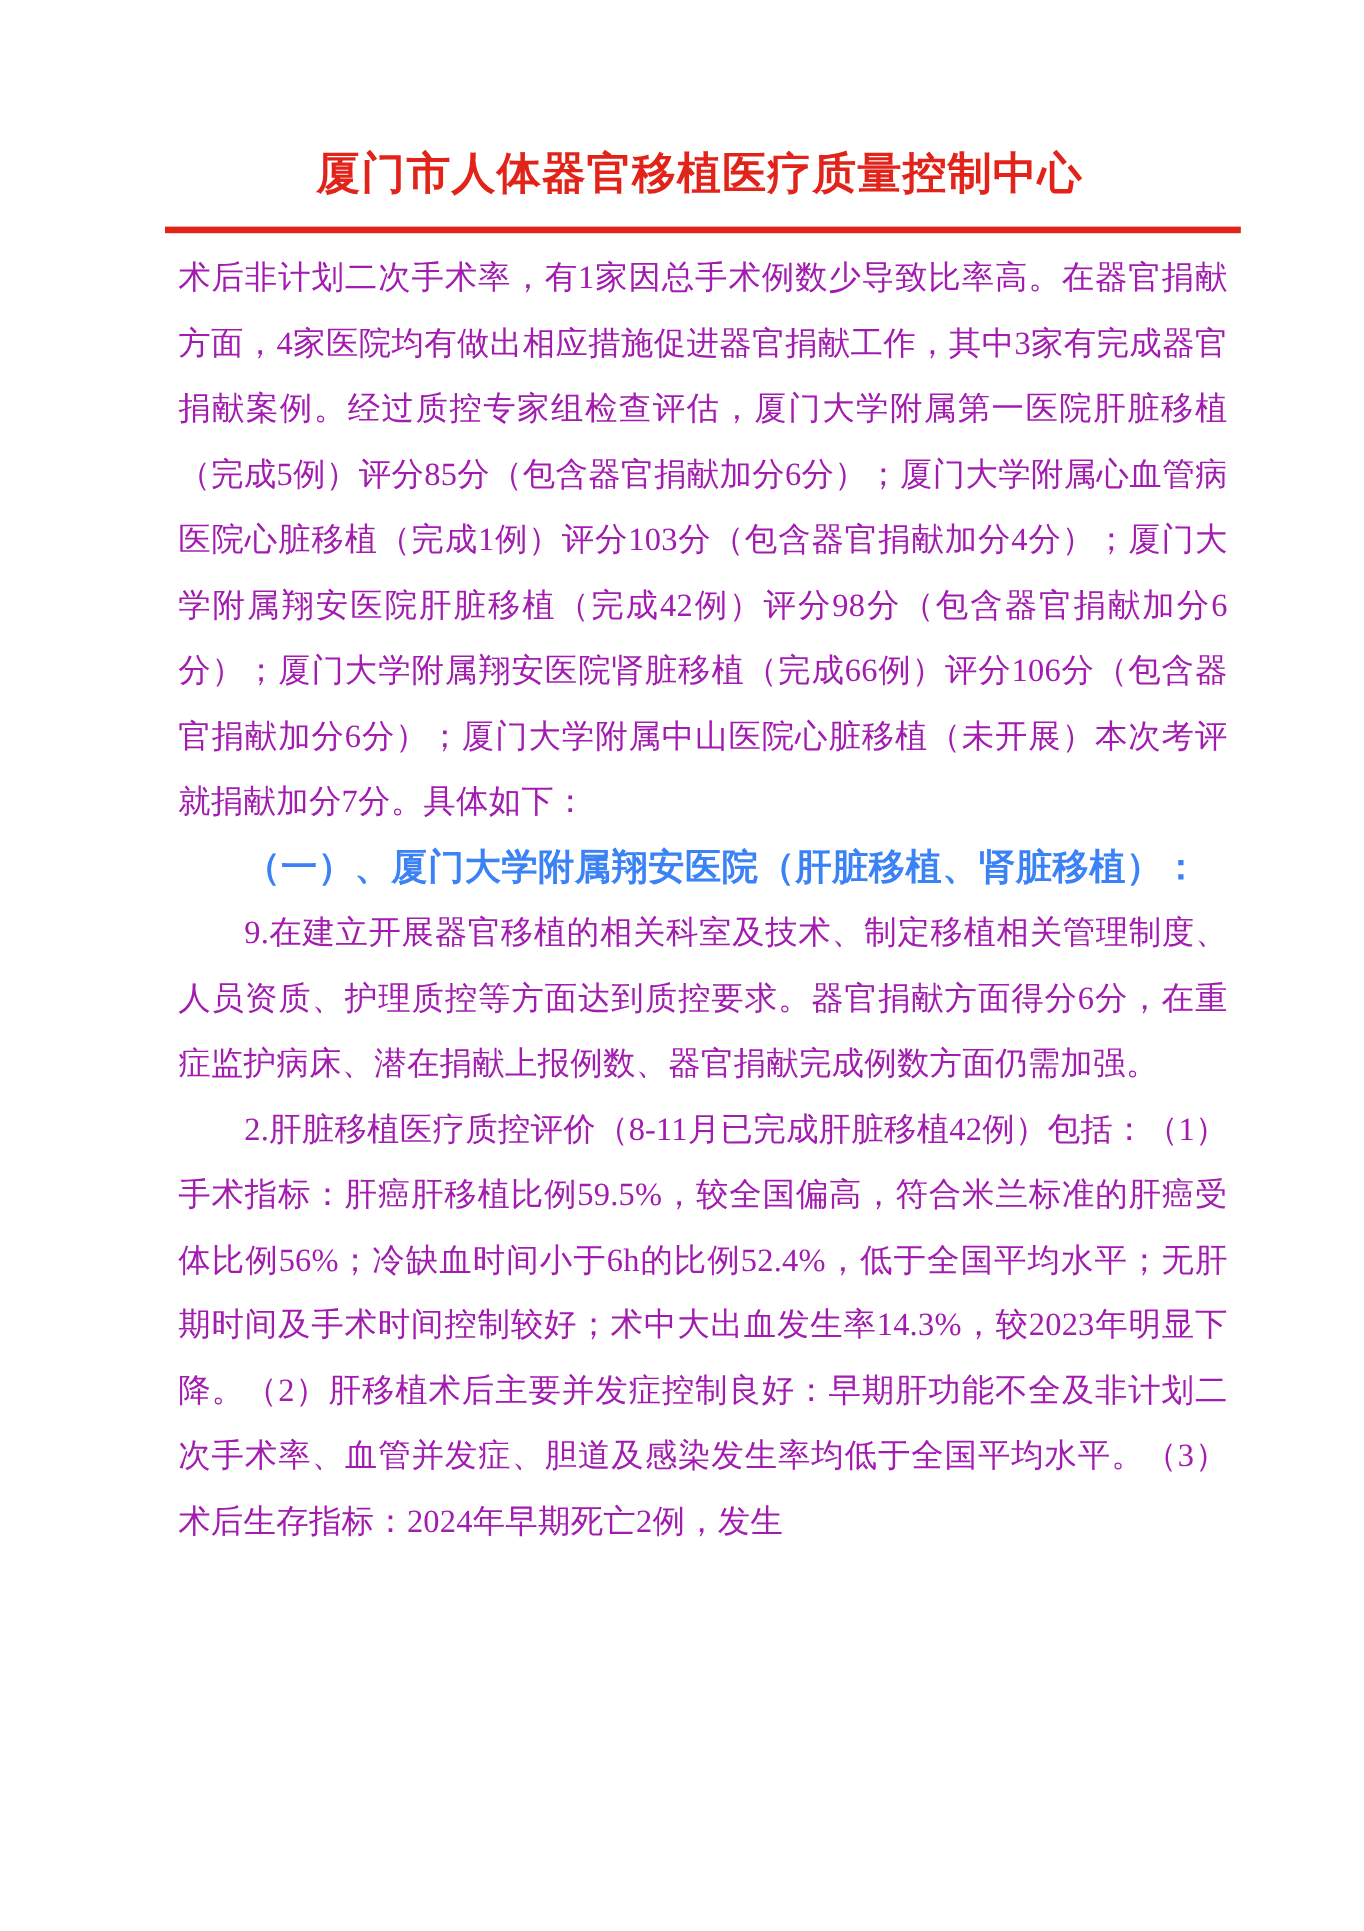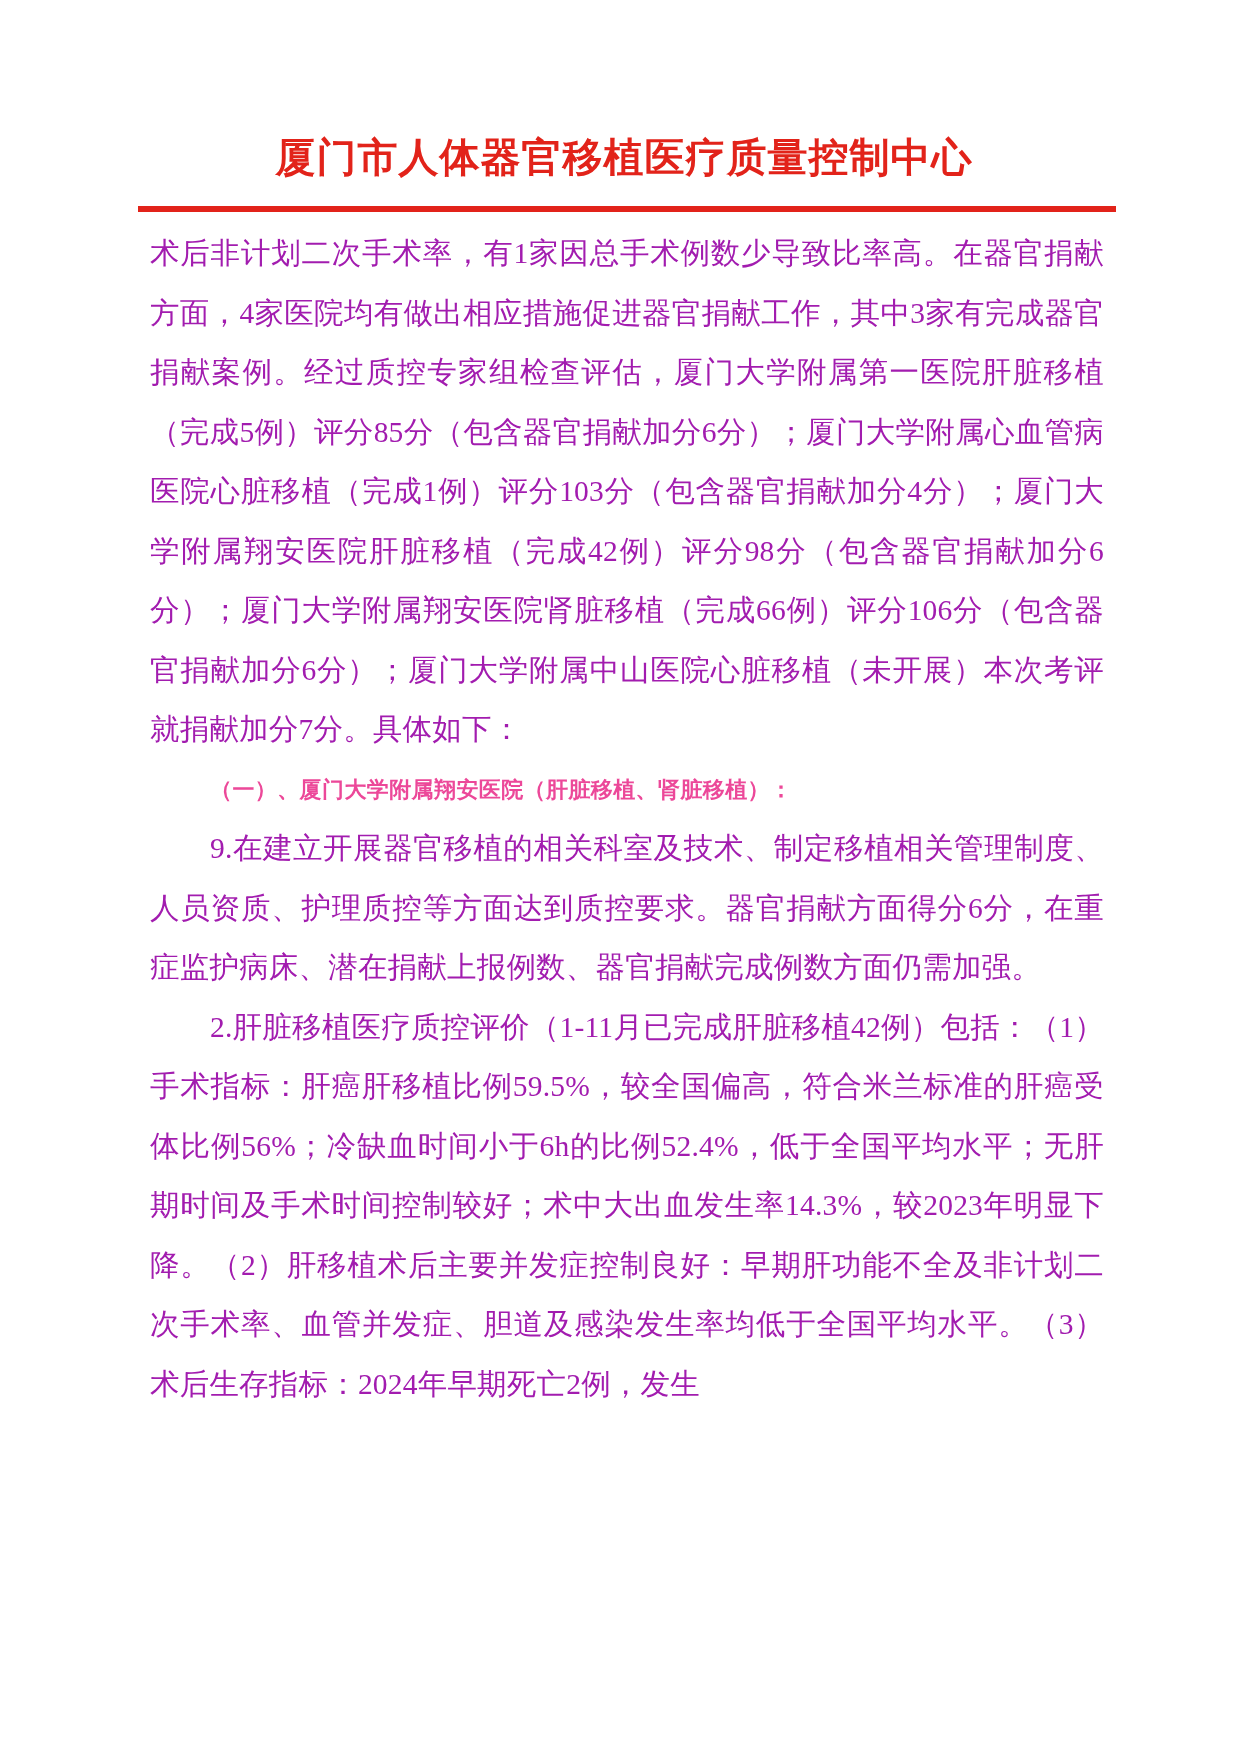--- a/index.html
+++ b/index.html
@@ -10,21 +10,21 @@
   body {
     width: 1240px;
     height: 1755px;
     position: relative;
     overflow: hidden;
     font-family: "Liberation Serif", "DejaVu Serif", serif;
   }
 
   .page {
     position: absolute;
-    left: 4px;
+    left: 16px;
     top: 0;
     width: 1000px;
     height: 1755px;
     background: #ffffff;
   }
 
   
   .letterhead {
     position: absolute;
     left: 0;
@@ -69,24 +69,24 @@
     margin: 0;
     letter-spacing: 0.2px;
   }
 
   .para-indent {
     text-indent: 60px;
   }
 
   .heading-sub {
     font-family: "Liberation Serif", "DejaVu Serif", serif;
-    font-size: 22px;
+    font-size: 33px;
     line-height: 59.5px;
     font-weight: bold;
-    color: #ec4899;
+    color: #3b82f6;
     margin: 0;
     text-indent: 60px;
     letter-spacing: 0.4px;
     white-space: nowrap;
   }
 </style>
 </head>
 <body>
 
 <div class="page">
@@ -97,17 +97,17 @@
   <div class="letterhead-rule"></div>
 
   <div class="body-block">
 
     <p class="para">术后非计划二次手术率，有1家因总手术例数少导致比率高。在器官捐献方面，4家医院均有做出相应措施促进器官捐献工作，其中3家有完成器官捐献案例。经过质控专家组检查评估，厦门大学附属第一医院肝脏移植（完成5例）评分85分（包含器官捐献加分6分）；厦门大学附属心血管病医院心脏移植（完成1例）评分103分（包含器官捐献加分4分）；厦门大学附属翔安医院肝脏移植（完成42例）评分98分（包含器官捐献加分6分）；厦门大学附属翔安医院肾脏移植（完成66例）评分106分（包含器官捐献加分6分）；厦门大学附属中山医院心脏移植（未开展）本次考评就捐献加分7分。具体如下：</p>
 
     <p class="heading-sub">（一）、厦门大学附属翔安医院（肝脏移植、肾脏移植）：</p>
 
     <p class="para para-indent">9.在建立开展器官移植的相关科室及技术、制定移植相关管理制度、人员资质、护理质控等方面达到质控要求。器官捐献方面得分6分，在重症监护病床、潜在捐献上报例数、器官捐献完成例数方面仍需加强。</p>
 
-    <p class="para para-indent">2.肝脏移植医疗质控评价（1-11月已完成肝脏移植42例）包括：（1）手术指标：肝癌肝移植比例59.5%，较全国偏高，符合米兰标准的肝癌受体比例56%；冷缺血时间小于6h的比例52.4%，低于全国平均水平；无肝期时间及手术时间控制较好；术中大出血发生率14.3%，较2023年明显下降。（2）肝移植术后主要并发症控制良好：早期肝功能不全及非计划二次手术率、血管并发症、胆道及感染发生率均低于全国平均水平。（3）术后生存指标：2024年早期死亡2例，发生</p>
+    <p class="para para-indent">2.肝脏移植医疗质控评价（8-11月已完成肝脏移植42例）包括：（1）手术指标：肝癌肝移植比例59.5%，较全国偏高，符合米兰标准的肝癌受体比例56%；冷缺血时间小于6h的比例52.4%，低于全国平均水平；无肝期时间及手术时间控制较好；术中大出血发生率14.3%，较2023年明显下降。（2）肝移植术后主要并发症控制良好：早期肝功能不全及非计划二次手术率、血管并发症、胆道及感染发生率均低于全国平均水平。（3）术后生存指标：2024年早期死亡2例，发生</p>
 
   </div>
 
 </div>
 
 </body></html>

